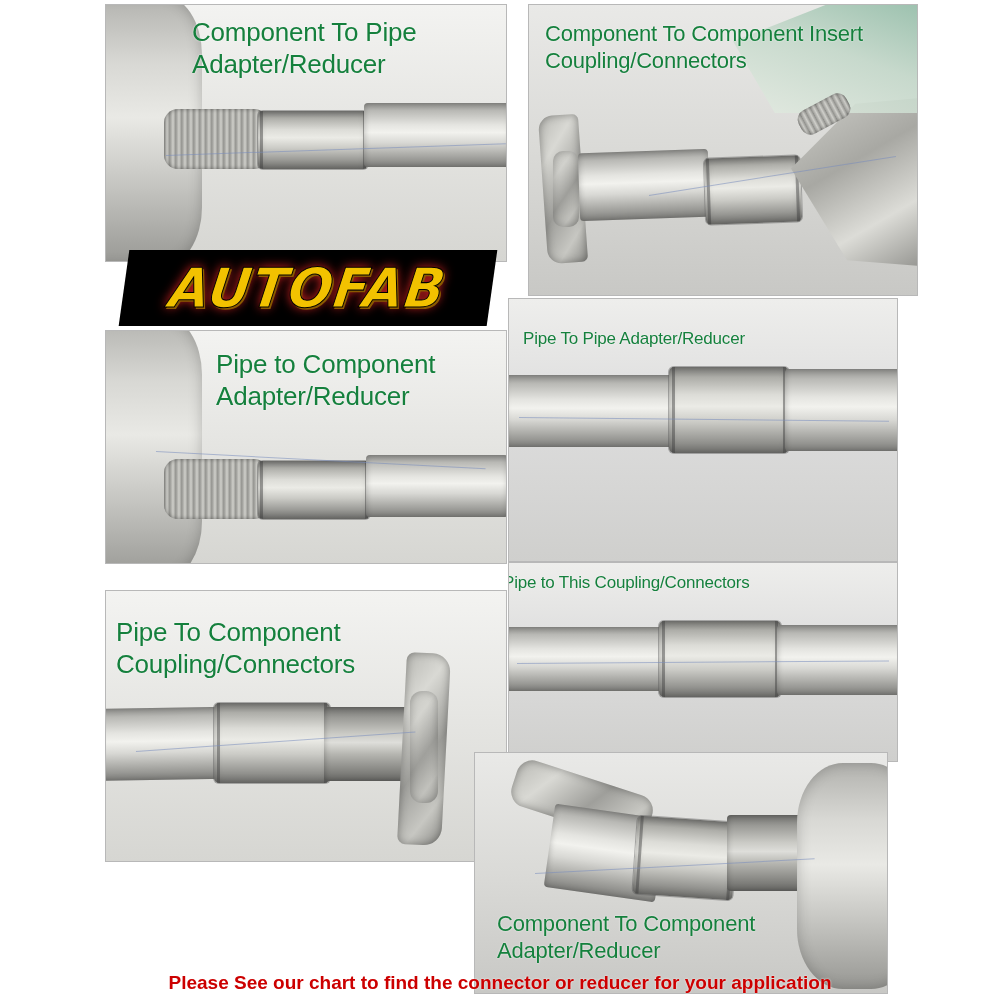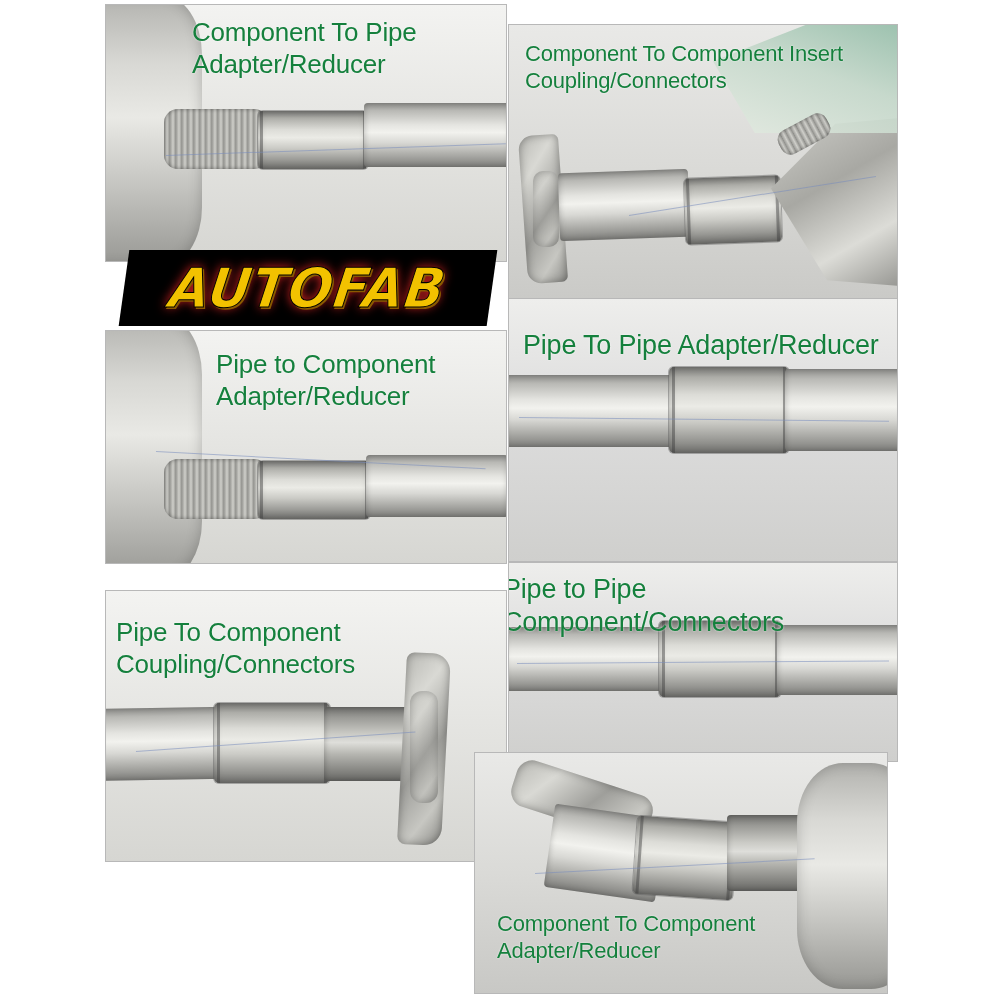--- a/index.html
+++ b/index.html
@@ -54,21 +54,21 @@
     font-weight: normal;
     color: #15803d;
     line-height: 1.22;
     letter-spacing: -0.2px;
     text-shadow: 0 0 2px rgba(255,255,255,0.85);
     white-space: pre-line;
     z-index: 8;
   }
   .cap-lg { font-size: 26px; }
   .cap-md { font-size: 22px; }
-  .cap-sm { font-size: 27px; }
+  .cap-sm { font-size: 17px; }
 
   
   .pipe {
     position: absolute;
     border-radius: 4px;
   }
   .pipe-h {
     background: linear-gradient(180deg,
       #8f8f8c 0%, #b9b9b5 12%, #e4e4e0 34%, #f2f2ee 46%,
       #d8d8d4 62%, #a9a9a5 82%, #7e7e7b 100%);
@@ -185,21 +185,21 @@
       <div class="band" style="left:2px;"></div>
       <div class="band" style="right:2px;"></div>
     </div>
 
     <div class="pipe pipe-h" style="left:258px; top:98px; width:146px; height:64px;"></div>
     <div class="hairline" style="left:60px; top:150px; width:340px; transform:rotate(-2deg);"></div>
     <div class="caption cap-lg" style="left:86px; top:12px;">Component To Pipe
 Adapter/Reducer</div>
   </div>
 
-  <div class="panel" style="left:508px; top:4px; width:388px; height:290px;margin-top:20px;">
+  <div class="panel" style="left:528px; top:4px; width:388px; height:290px;">
     <div class="photo bg-grey"></div>
 
     <div class="flange" style="left:14px; top:110px; width:40px; height:148px;
                 border-radius:14px 6px 6px 14px; transform:rotate(-4deg);"></div>
     <div class="flange" style="left:24px; top:146px; width:26px; height:76px; border-radius:10px; opacity:.75;"></div>
 
     <div class="pipe pipe-h" style="left:50px; top:146px; width:130px; height:68px; transform:rotate(-2deg);"></div>
 
     <div class="pipe sleeve" style="left:176px; top:152px; width:96px; height:66px; transform:rotate(-2deg);">
       <div class="band" style="left:2px;"></div>
@@ -251,21 +251,21 @@
 
   <div class="panel" style="left:508px; top:562px; width:388px; height:198px;">
     <div class="photo bg-mid"></div>
     <div class="pipe pipe-h" style="left:-4px; top:64px; width:160px; height:64px;"></div>
     <div class="pipe sleeve" style="left:150px; top:58px; width:122px; height:76px;">
       <div class="band" style="left:3px;"></div>
       <div class="band" style="right:3px;"></div>
     </div>
     <div class="pipe pipe-h" style="left:268px; top:62px; width:126px; height:70px;"></div>
     <div class="hairline" style="left:8px; top:100px; width:372px; transform:rotate(-0.4deg);"></div>
-    <div class="caption cap-sm" style="left:-6px; top:10px;">Pipe to Pipe Component/Connectors</div>
+    <div class="caption cap-sm" style="left:-6px; top:10px;">Pipe to This Coupling/Connectors</div>
   </div>
 
   <div class="panel" style="left:105px; top:590px; width:400px; height:270px;">
     <div class="photo bg-light"></div>
     <div class="pipe pipe-h" style="left:-6px; top:116px; width:222px; height:72px; transform:rotate(-1deg);"></div>
     <div class="pipe sleeve" style="left:108px; top:112px; width:116px; height:80px;">
       <div class="band" style="left:3px;"></div>
       <div class="band" style="right:3px;"></div>
     </div>
     <div class="pipe pipe-h-dark" style="left:218px; top:116px; width:92px; height:74px;"></div>
@@ -289,14 +289,15 @@
       <div class="band" style="right:3px;"></div>
     </div>
     <div class="pipe pipe-h-dark" style="left:252px; top:62px; width:82px; height:76px;"></div>
 
     <div class="muffler" style="left:322px; top:10px; width:120px; height:226px; border-radius:46px/60px;"></div>
     <div class="hairline" style="left:60px; top:120px; width:280px; transform:rotate(-3deg);"></div>
     <div class="caption cap-md" style="left:22px; top:158px;">Component To Component
 Adapter/Reducer</div>
   </div>
 
+  <div class="footer" style="top:972px;">Please See our chart to find the connector or reducer for your application</div>
 
 </div>
 
 </body></html>

